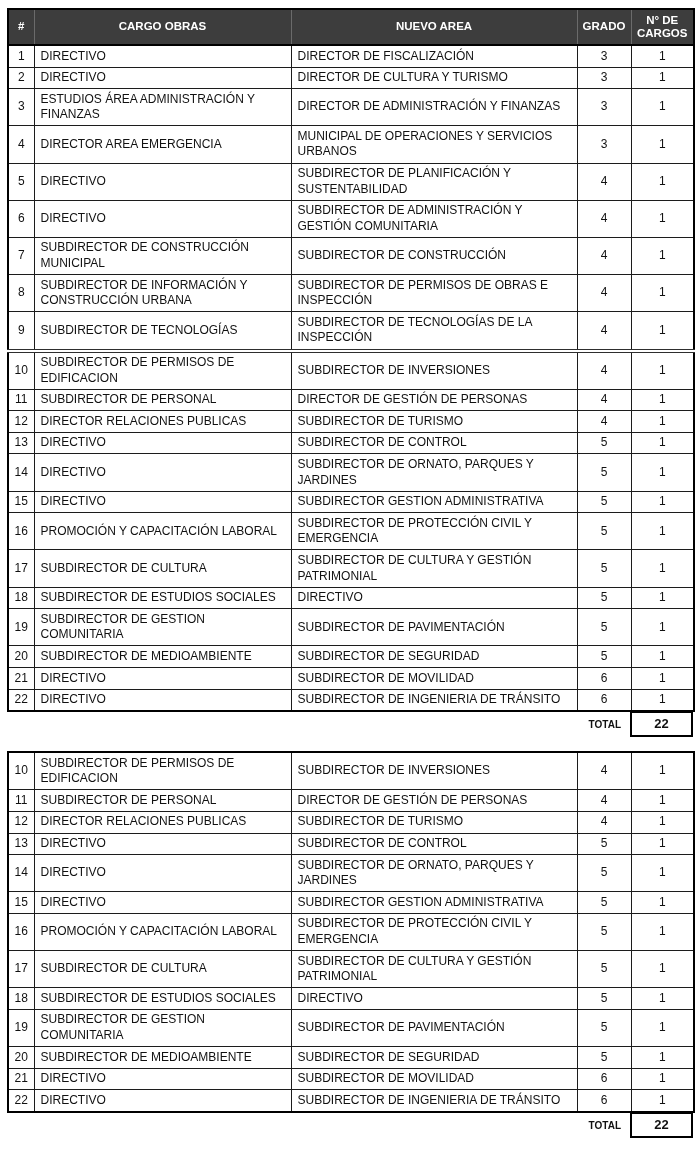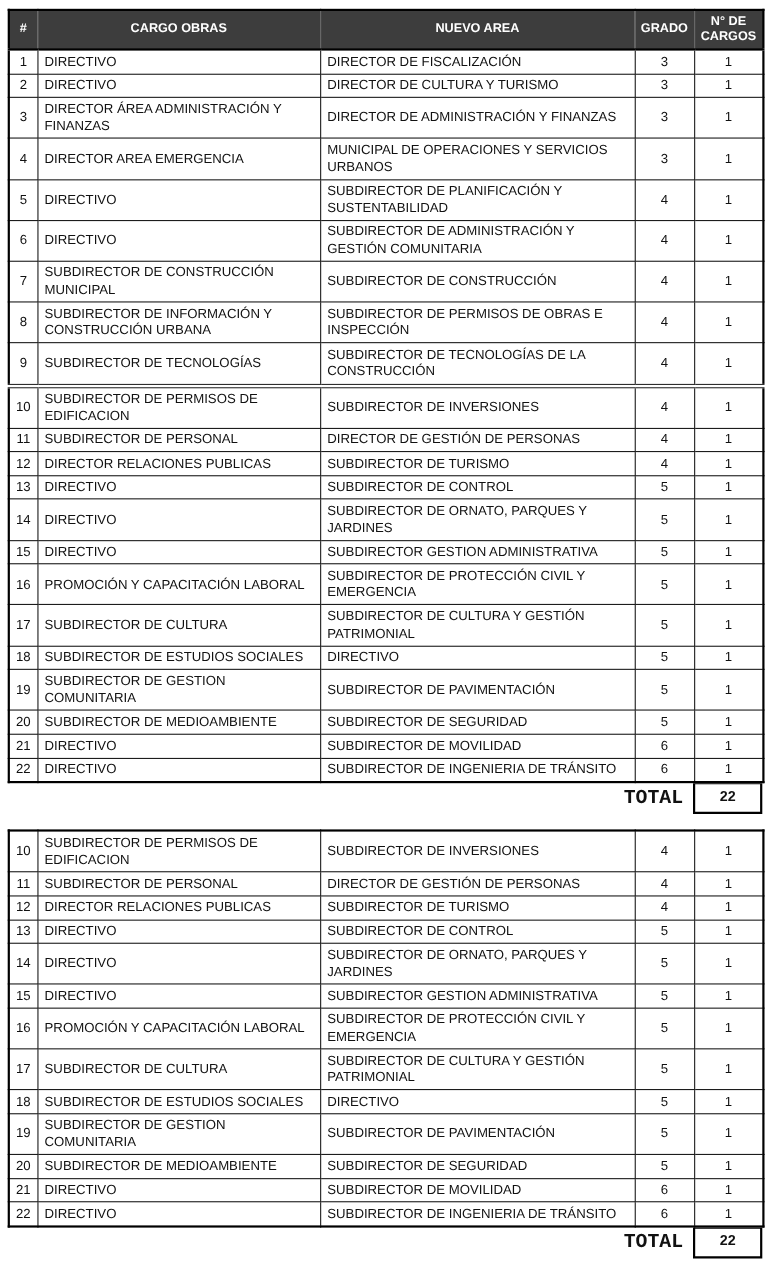--- a/index.html
+++ b/index.html
@@ -65,24 +65,23 @@
   }
 
   .total-row {
     width: 686px;
     display: flex;
     justify-content: flex-end;
     align-items: stretch;
   }
   .total-label {
     font-weight: bold;
-    font-size: 18px;
+    font-size: 10px;
     align-self: center;
     padding: 4px 9px 4px 0;
-    font-family: Liberation Mono, monospace;
   }
   .total-value {
     width: 63px;
     box-sizing: border-box;
     border: 2px solid #000000;
     border-top-width: 1px;
     font-weight: bold;
     font-size: 13px;
     text-align: center;
     padding: 3px 0 4px 0;
@@ -122,21 +121,21 @@
         </tr>
         <tr>
           <td class="num">2</td>
           <td class="left">DIRECTIVO</td>
           <td class="left">DIRECTOR DE CULTURA Y TURISMO</td>
           <td class="center">3</td>
           <td class="center">1</td>
         </tr>
         <tr>
           <td class="num">3</td>
-          <td class="left">DIRECTOR ÁREA ADMINISTRACIÓN Y
+          <td class="left">ESTUDIOS ÁREA ADMINISTRACIÓN Y
 FINANZAS</td>
           <td class="left">DIRECTOR DE ADMINISTRACIÓN Y FINANZAS</td>
           <td class="center">3</td>
           <td class="center">1</td>
         </tr>
         <tr>
           <td class="num">4</td>
           <td class="left">DIRECTOR AREA EMERGENCIA</td>
           <td class="left">MUNICIPAL DE OPERACIONES Y SERVICIOS
 URBANOS</td>
@@ -173,21 +172,21 @@
 CONSTRUCCIÓN URBANA</td>
           <td class="left">SUBDIRECTOR DE PERMISOS DE OBRAS E
 INSPECCIÓN</td>
           <td class="center">4</td>
           <td class="center">1</td>
         </tr>
         <tr>
           <td class="num">9</td>
           <td class="left">SUBDIRECTOR DE TECNOLOGÍAS</td>
           <td class="left">SUBDIRECTOR DE TECNOLOGÍAS DE LA
-CONSTRUCCIÓN</td>
+INSPECCIÓN</td>
           <td class="center">4</td>
           <td class="center">1</td>
         </tr>
         <tr class="thick-top">
           <td class="num">10</td>
           <td class="left">SUBDIRECTOR DE PERMISOS DE
 EDIFICACION</td>
           <td class="left">SUBDIRECTOR DE INVERSIONES</td>
           <td class="center">4</td>
           <td class="center">1</td>

